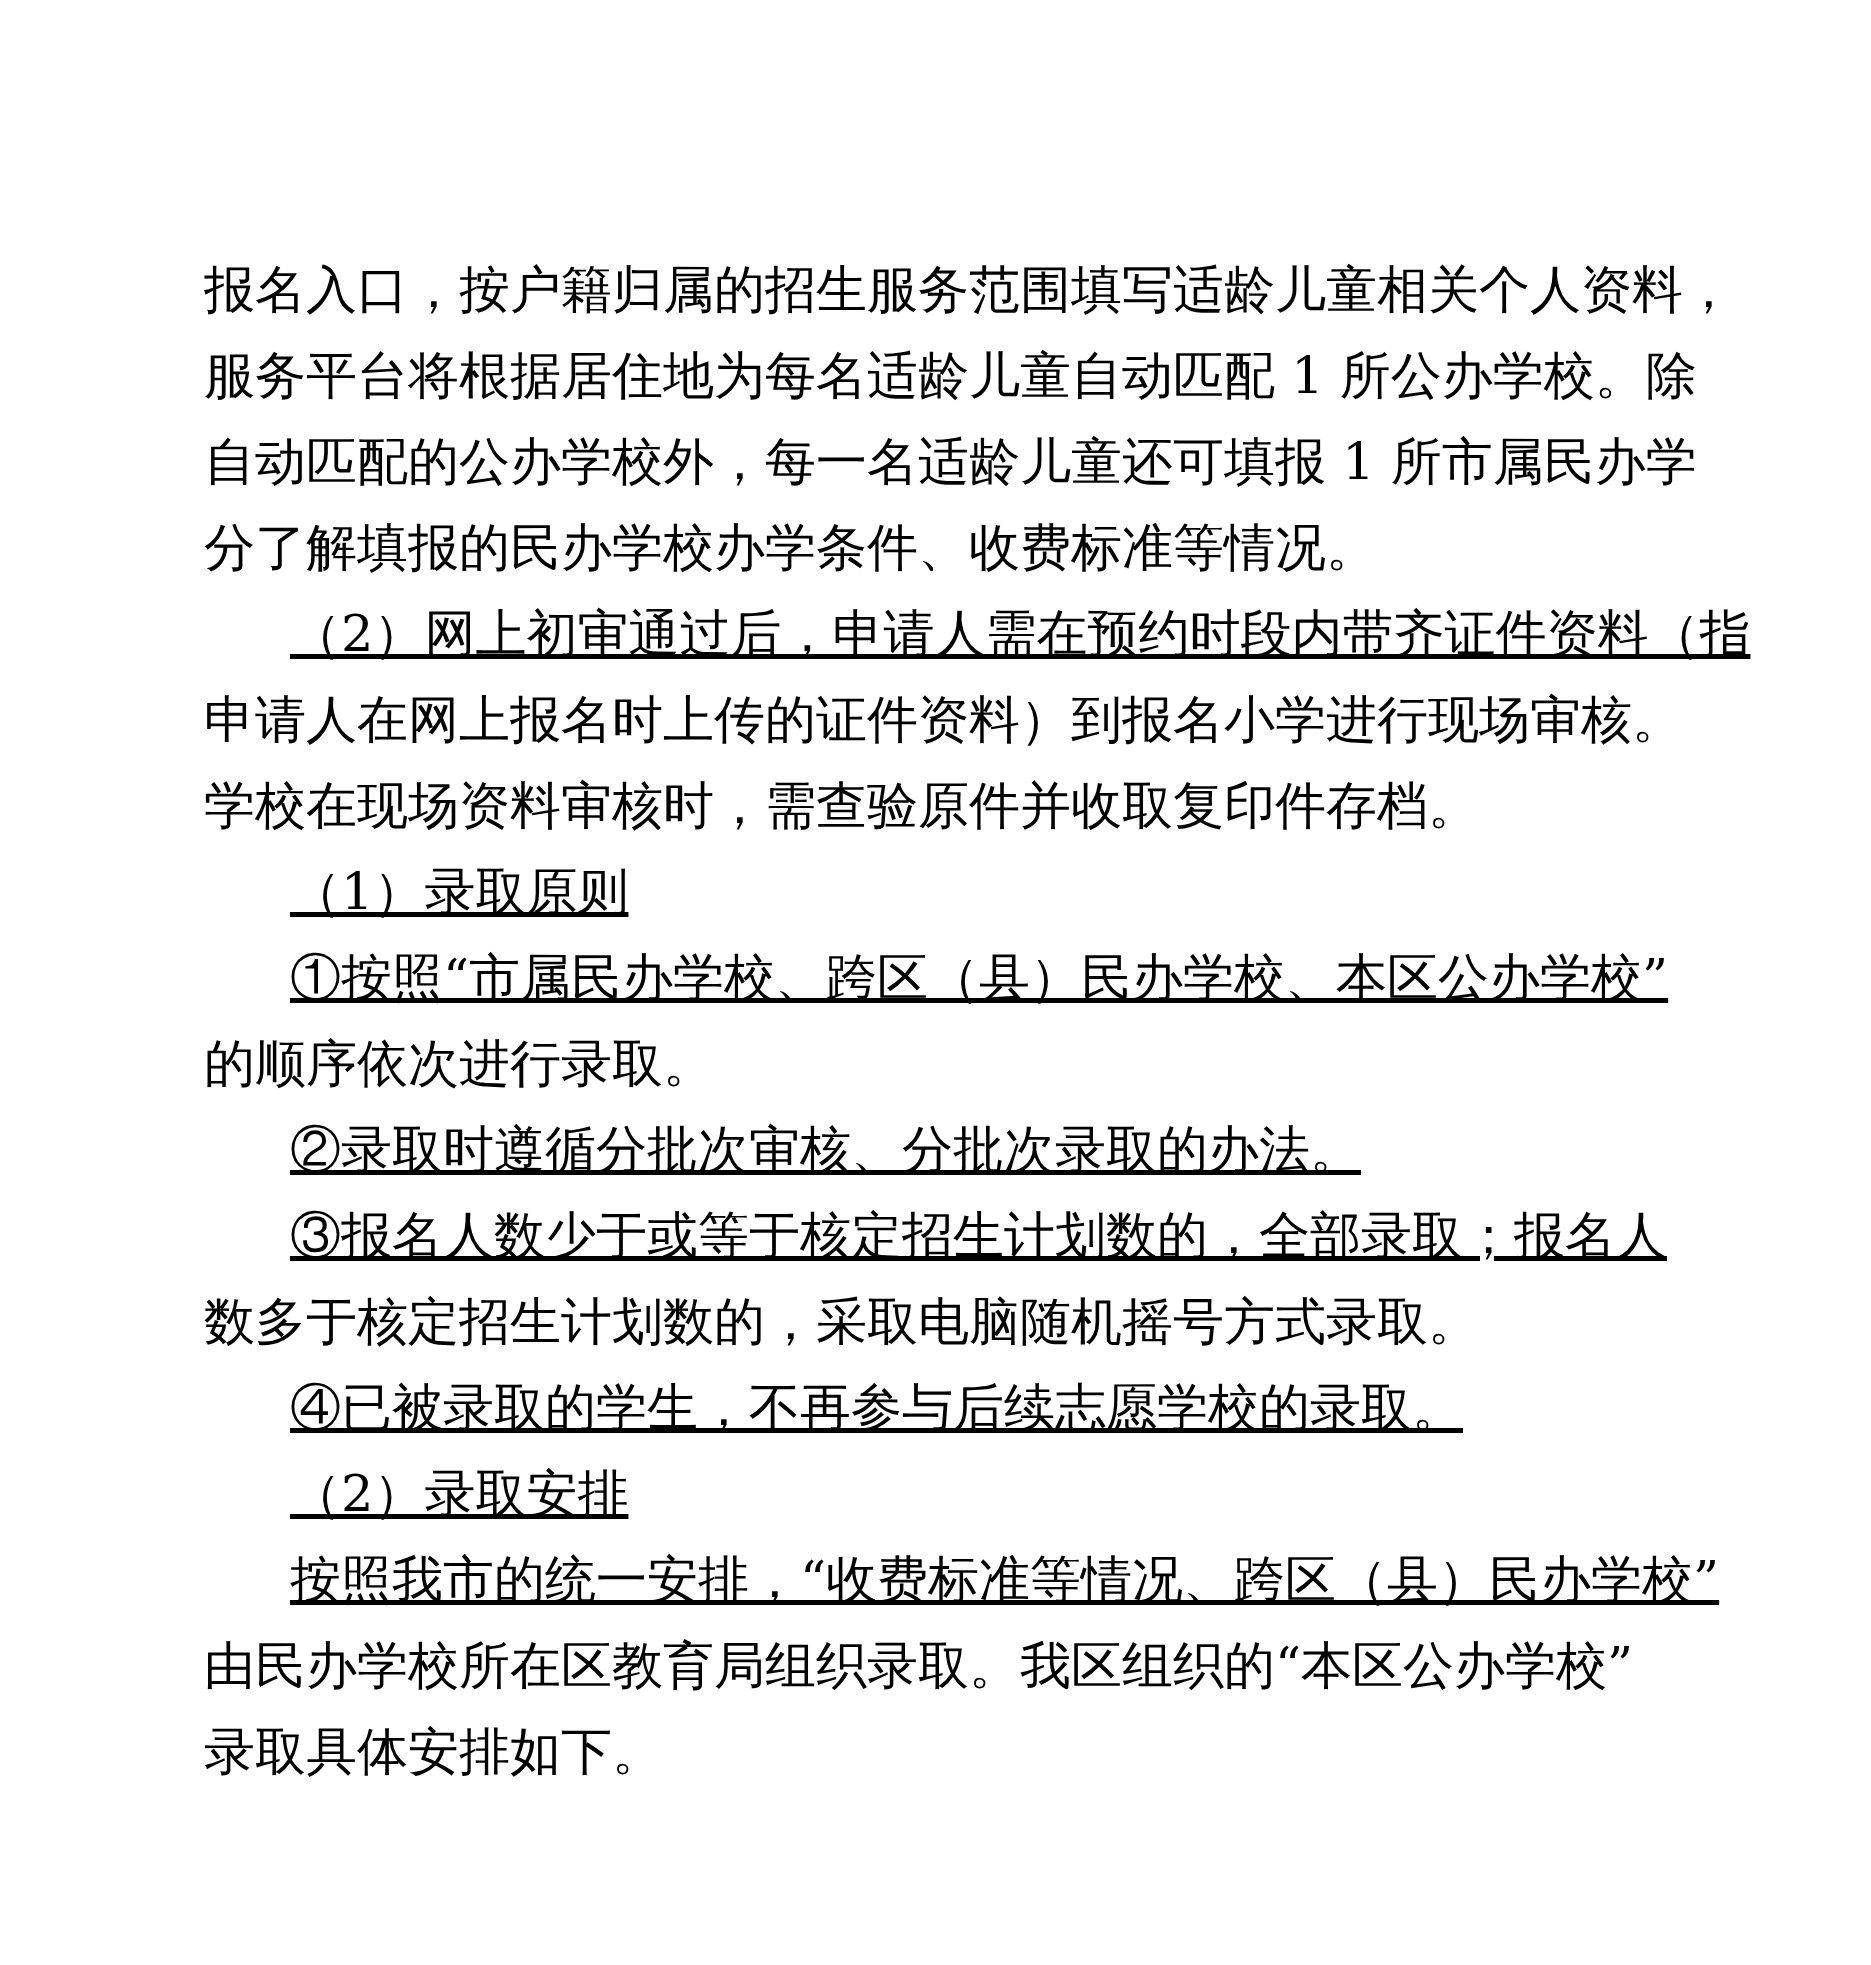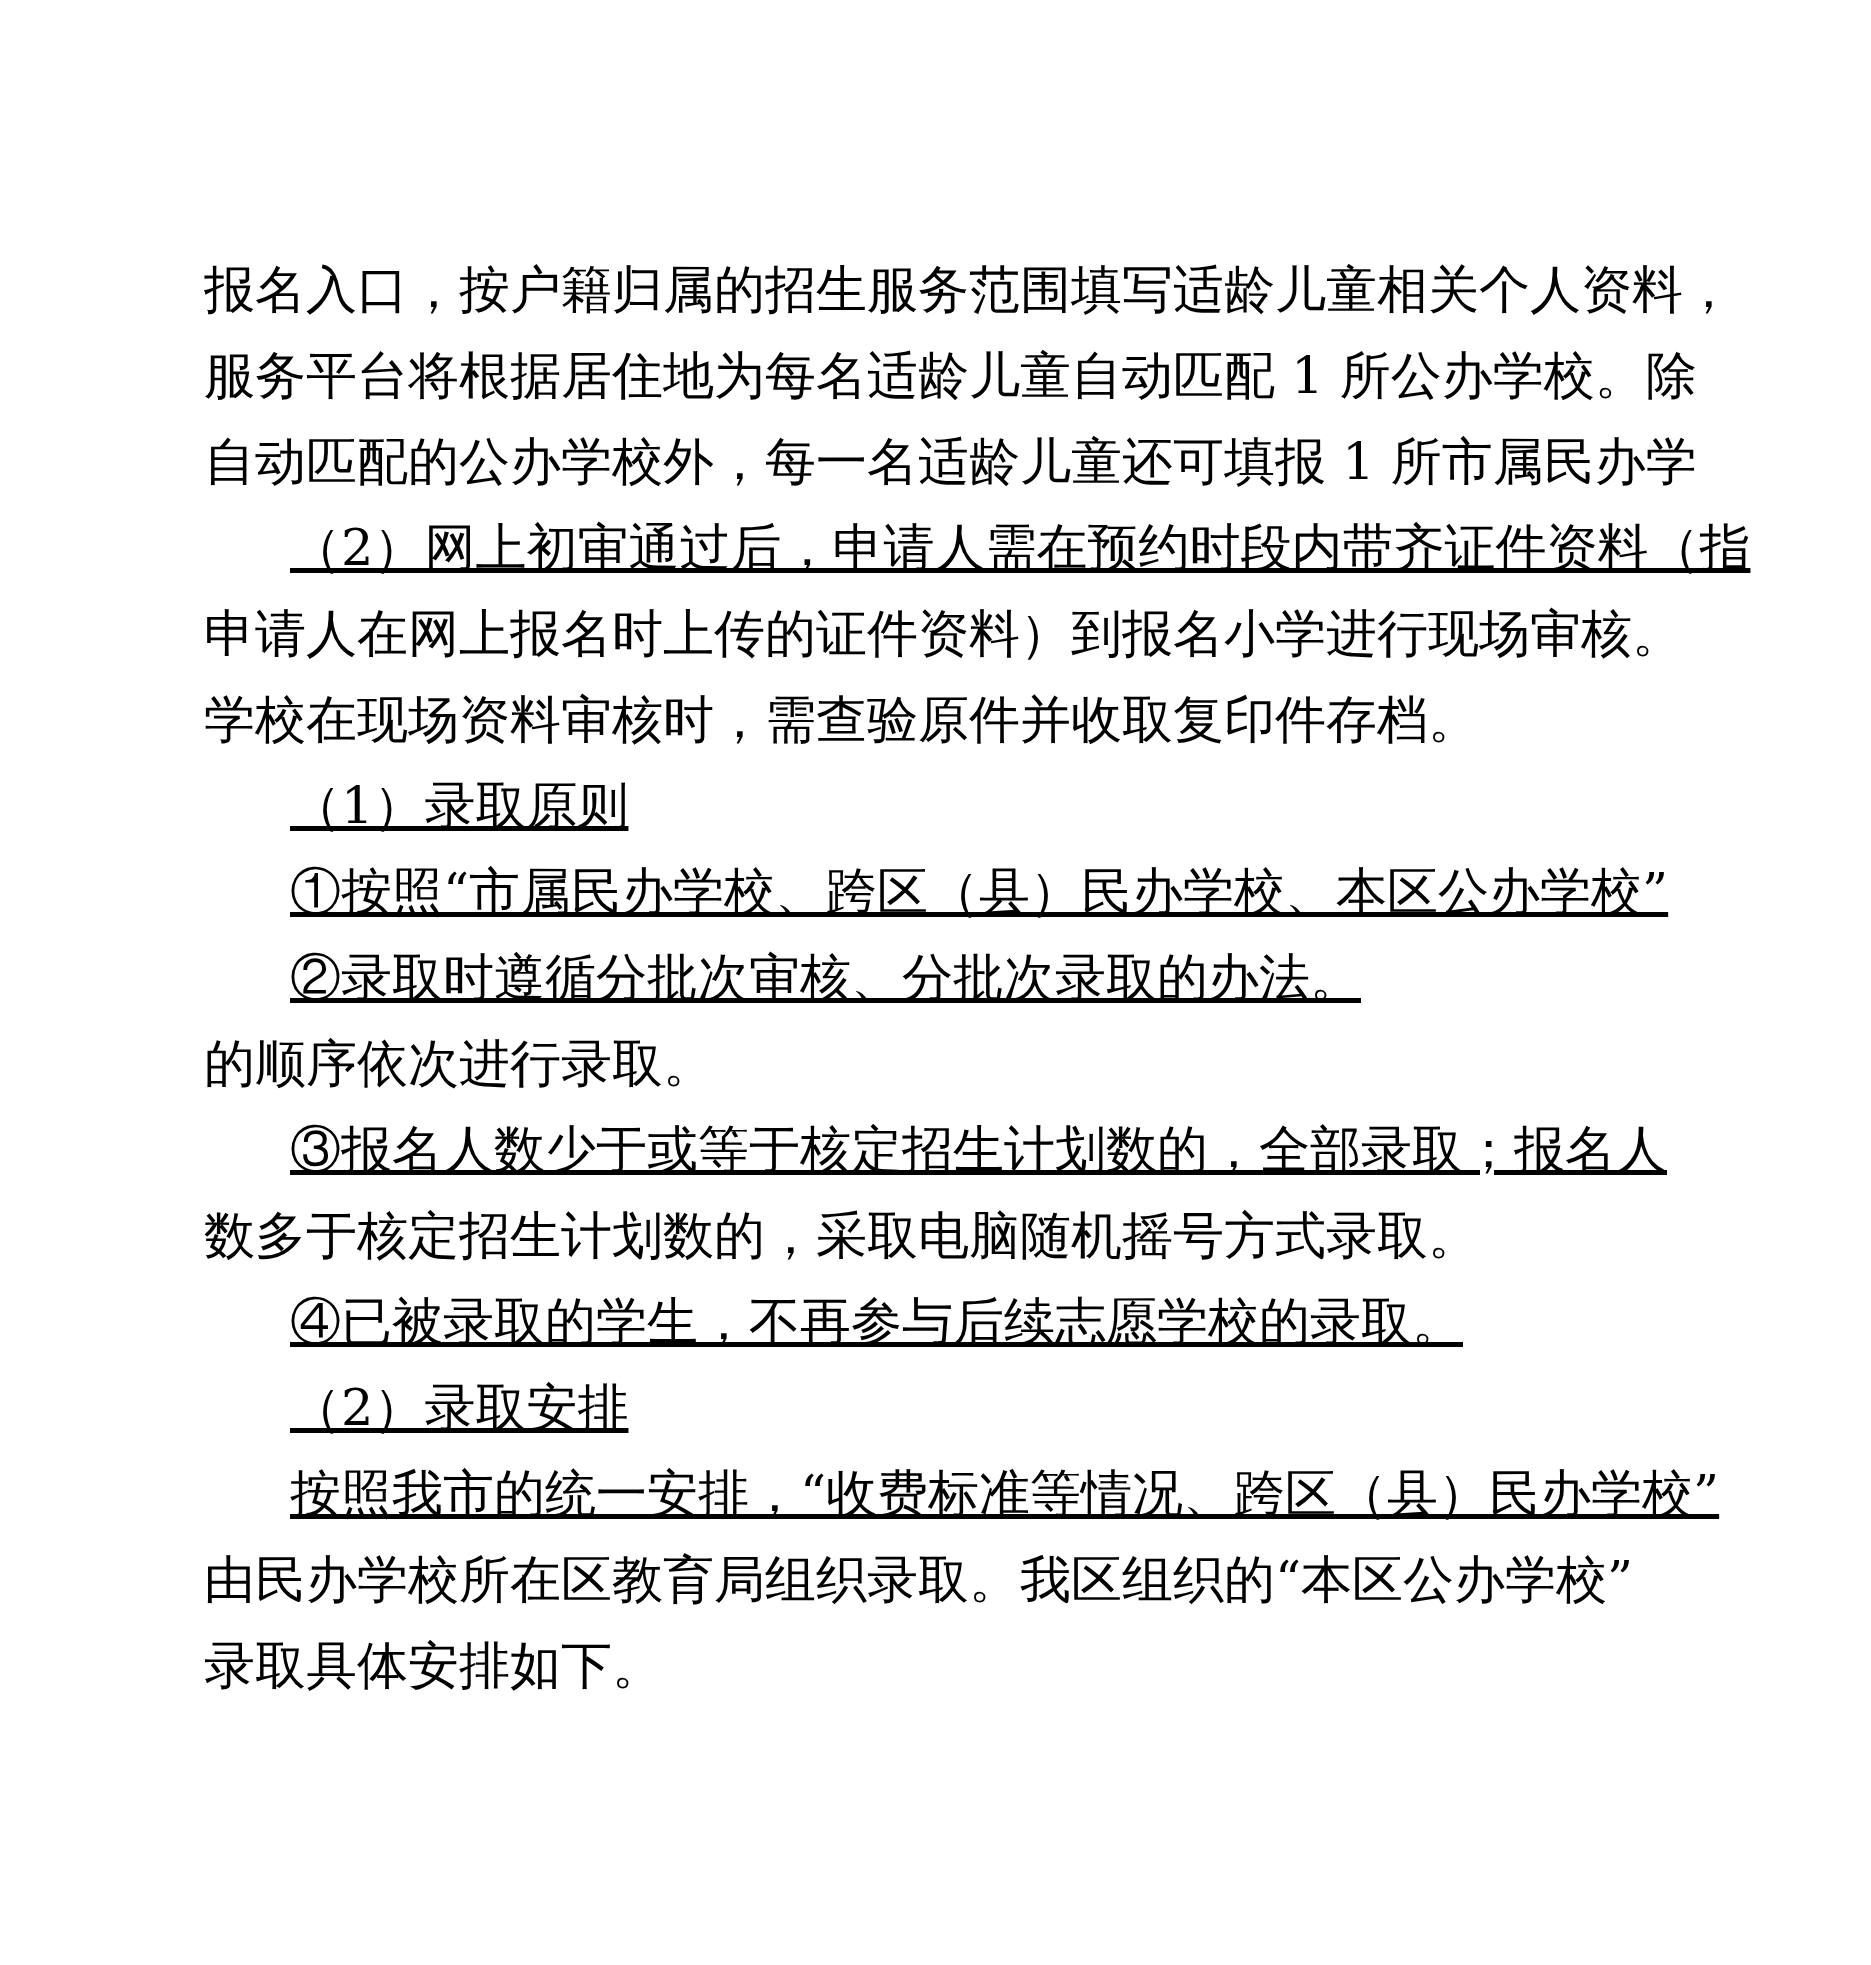--- a/index.html
+++ b/index.html
@@ -48,27 +48,28 @@
   }
 </style>
 </head>
 <body>
 
 <div class="page">
   <div class="body-text">
     <div class="line">报名入口，按户籍归属的招生服务范围填写适龄儿童相关个人资料，</div>
     <div class="line">服务平台将根据居住地为每名适龄儿童自动匹配 1 所公办学校。除</div>
     <div class="line">自动匹配的公办学校外，每一名适龄儿童还可填报 1 所市属民办学</div>
+    <div class="line last">分了解填报的民办学校办学条件、收费标准等情况。</div>
     <div class="line indent">（2）网上初审通过后，申请人需在预约时段内带齐证件资料（指</div>
     <div class="line">申请人在网上报名时上传的证件资料）到报名小学进行现场审核。</div>
     <div class="line last">学校在现场资料审核时，需查验原件并收取复印件存档。</div>
     <div class="line last indent">（1）录取原则</div>
     <div class="line indent">①按照“市属民办学校、跨区（县）民办学校、本区公办学校”</div>
+    <div class="line last">的顺序依次进行录取。</div>
     <div class="line last indent">②录取时遵循分批次审核、分批次录取的办法。</div>
-    <div class="line last">的顺序依次进行录取。</div>
     <div class="line indent">③报名人数少于或等于核定招生计划数的，全部录取；报名人</div>
     <div class="line last">数多于核定招生计划数的，采取电脑随机摇号方式录取。</div>
     <div class="line last indent">④已被录取的学生，不再参与后续志愿学校的录取。</div>
     <div class="line last indent">（2）录取安排</div>
     <div class="line indent">按照我市的统一安排，“收费标准等情况、跨区（县）民办学校”</div>
     <div class="line">由民办学校所在区教育局组织录取。我区组织的“本区公办学校”</div>
     <div class="line last">录取具体安排如下。</div>
 
   </div>
 

